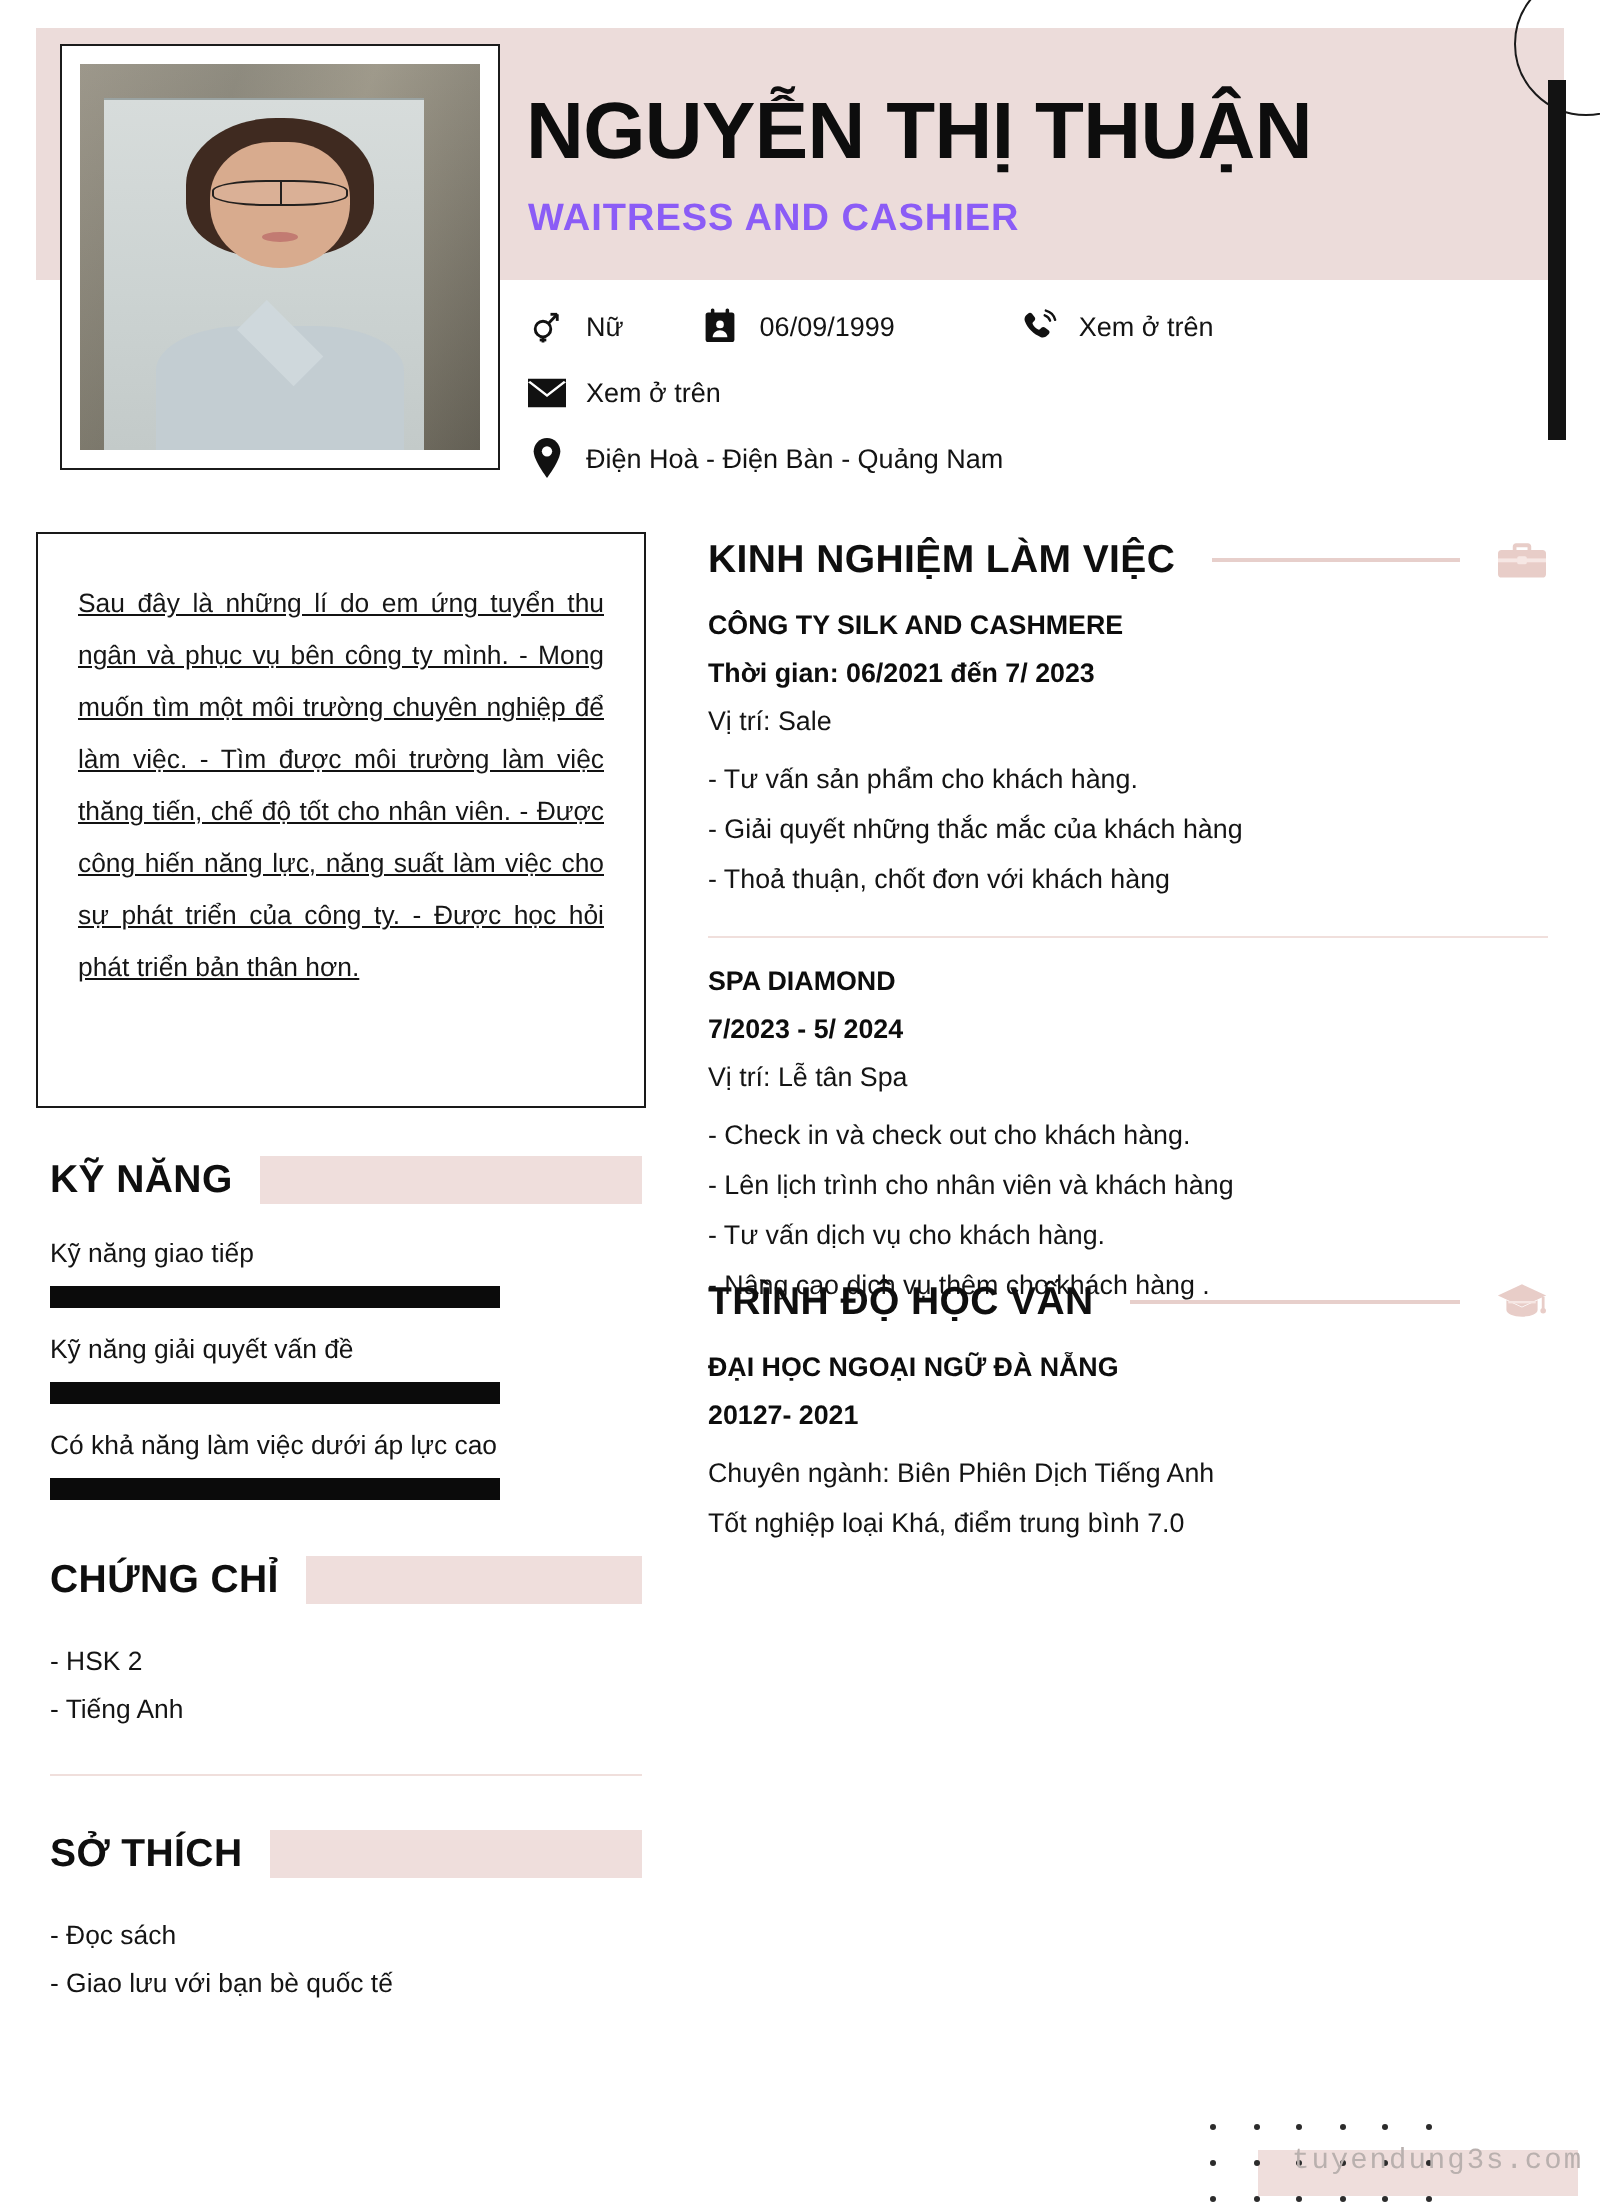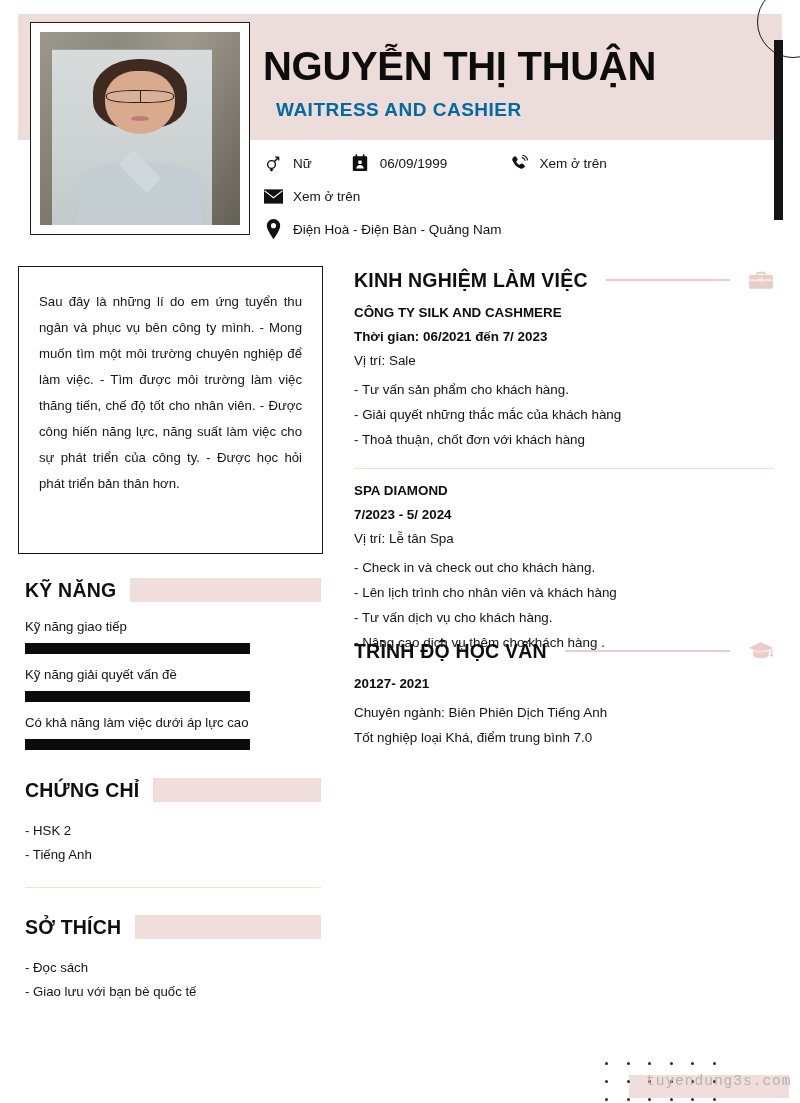--- a/index.html
+++ b/index.html
@@ -90,42 +90,43 @@
     transform: translateX(-50%) rotate(45deg);
     background: #cfd8dc;
   }
 
   .name {
     position: absolute; left: 263px; top: 44px;
     font-size: 40px; font-weight: 700; letter-spacing: -0.3px;
     color: #0d0d0d; white-space: nowrap;
   }
   .role {
-    position: absolute; left: 276px; top: 99px;
+    position: absolute; left: 264px; top: 99px;
     font-size: 19px; font-weight: 700; letter-spacing: 0.5px;
-    color: #0369a1; white-space: nowrap;
+    color: #8b5cf6; white-space: nowrap;
   }
 
   
   .contact { position: absolute; left: 263px; top: 152px; width: 500px; }
   .crow { display: flex; align-items: center; height: 22px; margin-bottom: 11px; }
   .citem { display: flex; align-items: center; }
   .citem .ctext { font-size: 13.5px; color: #131313; white-space: nowrap; }
   .cicon { width: 20px; height: 20px; margin-right: 10px; flex: 0 0 20px;
            display: flex; align-items: center; justify-content: center; }
   .cicon svg { display: block; }
   .pos-date { margin-left: 38px; }
   .pos-phone { margin-left: 62px; }
 
   
   .objective {
     position: absolute; left: 18px; top: 266px;
     width: 305px; height: 288px;
     border: 1.1px solid #191919;
     padding: 22px 20px 0 20px;
+    text-decoration: underline;
   }
   .objective p {
     font-size: 13.2px; line-height: 26px; color: #161616;
     text-align: justify; text-justify: inter-word;
   }
 
   .sec-left { position: absolute; left: 25px; width: 296px; }
   .sec-left-head {
     display: flex; align-items: center; height: 30px; margin-bottom: 14px;
   }
@@ -356,20 +357,21 @@
       <div class="ic">
         <svg width="26" height="20" viewBox="0 0 28 21">
           <path d="M14 1 27 7l-13 6L1 7z" fill="#e8cdc8"></path>
           <path d="M5.6 9.6v5.2c0 2 3.8 3.6 8.4 3.6s8.4-1.6 8.4-3.6V9.6L14 13.4z" fill="#e8cdc8"></path>
           <path d="M6.6 10.6h14.8" stroke="#f6e7e4" stroke-width="1.3" fill="none"></path>
           <path d="M25.4 7.8v6.4" stroke="#e8cdc8" stroke-width="1.5"></path>
           <circle cx="25.4" cy="15.2" r="1.5" fill="#e8cdc8"></circle>
         </svg>
       </div>
     </div>
+    <div class="job-title">ĐẠI HỌC NGOẠI NGỮ ĐÀ NẴNG</div>
     <div class="job-time">20127- 2021</div>
     <div class="job-li">Chuyên ngành: Biên Phiên Dịch Tiếng Anh</div>
     <div class="job-li">Tốt nghiệp loại Khá, điểm trung bình 7.0</div>
   </div>
 
   <div class="wm">
     <div class="pinkblk"></div>
     <div class="dots" id="wm-dots">
         <div class="dot" style="left: 17px; top: 20px;"></div>
         <div class="dot" style="left: 38.5px; top: 20px;"></div>

